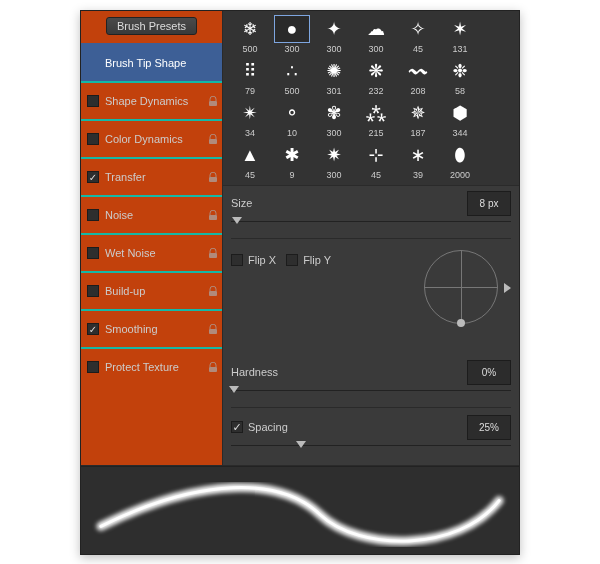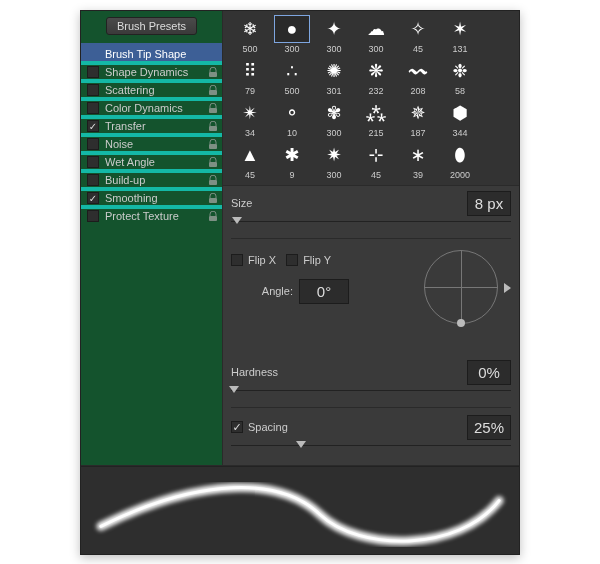--- a/index.html
+++ b/index.html
@@ -6,31 +6,31 @@
   body { background: #fff; width: 600px; height: 564px; display:flex; align-items:flex-start; justify-content:center; padding-top:10px;}
   .panel {
     width: 440px; height: 545px; background: #3a3a3a; border:1px solid #222;
     box-shadow: 0 3px 10px rgba(0,0,0,0.25); display:flex; flex-direction:column;
   }
   .top {
     flex:1; display:flex; border-bottom:1px solid #2a2a2a;
   }
   
   .left {
-    width:142px; background:#14532d; border-right:1px solid #2a2a2a; display:flex; flex-direction:column;
+    width:142px; background:#c2410c; border-right:1px solid #2a2a2a; display:flex; flex-direction:column;
     padding:6px 0 0 0;
   }
   .presets-btn {
     align-self:center; font-size:11px; color:#ddd; background:linear-gradient(#4a4a4a,#3a3a3a);
     border:1px solid #222; border-radius:3px; padding:2px 10px; margin-bottom:8px; cursor:pointer;
   }
   .side-items { display:flex; flex-direction:column; }
   .side-row {
-    display:flex; align-items:center; height:18px; padding:0 4px 0 6px; font-size:11px; color:#ccc;
-    border-top:4px solid #14b8a6; cursor:pointer;
+    display:flex; align-items:center; height:38px; padding:0 4px 0 6px; font-size:11px; color:#ccc;
+    border-top:2px solid #14b8a6; cursor:pointer;
   }
   .side-row.selected { background:#3d5f96; color:#fff; border-top-color:#3d5f96;}
   .cb {
     width:12px; height:12px; border:1px solid #1c1c1c; background:#2e2e2e; margin-right:6px;
     display:flex; align-items:center; justify-content:center; font-size:10px; color:#ddd;
   }
   .cb.none { visibility:hidden; }
   .row-label { flex:1; white-space:nowrap; overflow:hidden; }
   .lock {
     width:10px; height:11px; margin-left:4px; opacity:.7;
@@ -53,21 +53,21 @@
     border:1px solid transparent;
   }
   .thumb.selected .swatch { border:1px solid #7ea6e0; background:#2a2a2a; }
   .thumb .cap { font-size:9px; color:#ccc; margin-top:1px;}
   .swatch span { color:#fff; font-size:18px; line-height:1; }
   .controls { padding:6px 8px 8px 8px; font-size:11px; color:#ccc; display:flex; flex-direction:column; gap:4px;justify-content:flex-end;}
   .row { display:flex; align-items:center; height:22px; }
   .row .lbl { width:68px; }
   .val-box {
     min-width:44px; height:25px; background:#2c2c2c; border:1px solid #1c1c1c; color:#ddd;
-    font-size:15px; display:flex; align-items:center; justify-content:center; margin-left:auto;
+    font-size:10px; display:flex; align-items:center; justify-content:center; margin-left:auto;
   }
   .slider-track {
     position:relative; height:8px; margin:0 0 4px 0;
   }
   .slider-track::before{
     content:""; position:absolute; left:0; right:0; top:3px; height:1px; background:#222;
   }
   .slider-knob {
     position:absolute; top:-1px; width:0; height:0; border-left:5px solid transparent;
     border-right:5px solid transparent; border-top:7px solid #bbb;
@@ -124,30 +124,20 @@
             <span class="row-label">Shape Dynamics</span>
             <span class="lock">
               <svg viewBox="0 0 10 11">
                 <path d="M2 5 V3.2 a3 3 0 0 1 6 0 V5" fill="none" stroke="#aaa" stroke-width="1"></path>
                 <rect x="1" y="5" width="8" height="5" rx="1" fill="#aaa"></rect>
               </svg>
             </span>
           </div>
           <div class="side-row">
             <span class="cb"></span>
-            <span class="row-label">Scattering</span>
-            <span class="lock">
-              <svg viewBox="0 0 10 11">
-                <path d="M2 5 V3.2 a3 3 0 0 1 6 0 V5" fill="none" stroke="#aaa" stroke-width="1"></path>
-                <rect x="1" y="5" width="8" height="5" rx="1" fill="#aaa"></rect>
-              </svg>
-            </span>
-          </div>
-          <div class="side-row">
-            <span class="cb"></span>
             <span class="row-label">Color Dynamics</span>
             <span class="lock">
               <svg viewBox="0 0 10 11">
                 <path d="M2 5 V3.2 a3 3 0 0 1 6 0 V5" fill="none" stroke="#aaa" stroke-width="1"></path>
                 <rect x="1" y="5" width="8" height="5" rx="1" fill="#aaa"></rect>
               </svg>
             </span>
           </div>
           <div class="side-row">
             <span class="cb">✓</span>
@@ -164,21 +154,21 @@
             <span class="row-label">Noise</span>
             <span class="lock">
               <svg viewBox="0 0 10 11">
                 <path d="M2 5 V3.2 a3 3 0 0 1 6 0 V5" fill="none" stroke="#aaa" stroke-width="1"></path>
                 <rect x="1" y="5" width="8" height="5" rx="1" fill="#aaa"></rect>
               </svg>
             </span>
           </div>
           <div class="side-row">
             <span class="cb"></span>
-            <span class="row-label">Wet Angle</span>
+            <span class="row-label">Wet Noise</span>
             <span class="lock">
               <svg viewBox="0 0 10 11">
                 <path d="M2 5 V3.2 a3 3 0 0 1 6 0 V5" fill="none" stroke="#aaa" stroke-width="1"></path>
                 <rect x="1" y="5" width="8" height="5" rx="1" fill="#aaa"></rect>
               </svg>
             </span>
           </div>
           <div class="side-row">
             <span class="cb"></span>
             <span class="row-label">Build-up</span>
@@ -373,24 +363,20 @@
         <div class="hr"></div>
 
         <div class="angle-wrap">
           <div class="angle-left">
             <div class="row" style="height:18px;">
               <span class="cb-inline"></span>
               <span>Flip X</span>
               <span style="width:10px"></span>
               <span class="cb-inline"></span>
               <span>Flip Y</span>
-            </div>
-            <div class="row" style="height:20px;">
-              <span class="lbl" style="text-align:right;padding-right:6px;">Angle:</span>
-              <span class="val-box" style="margin-left:0;min-width:50px;">0°</span>
             </div>
           </div>
           <div class="angle-dial">
             <div class="dial-circle"></div>
             <div class="dial-h"></div>
             <div class="dial-v"></div>
             <div class="dial-arrow"></div>
             <div class="dial-dot"></div>
           </div>
         </div>

